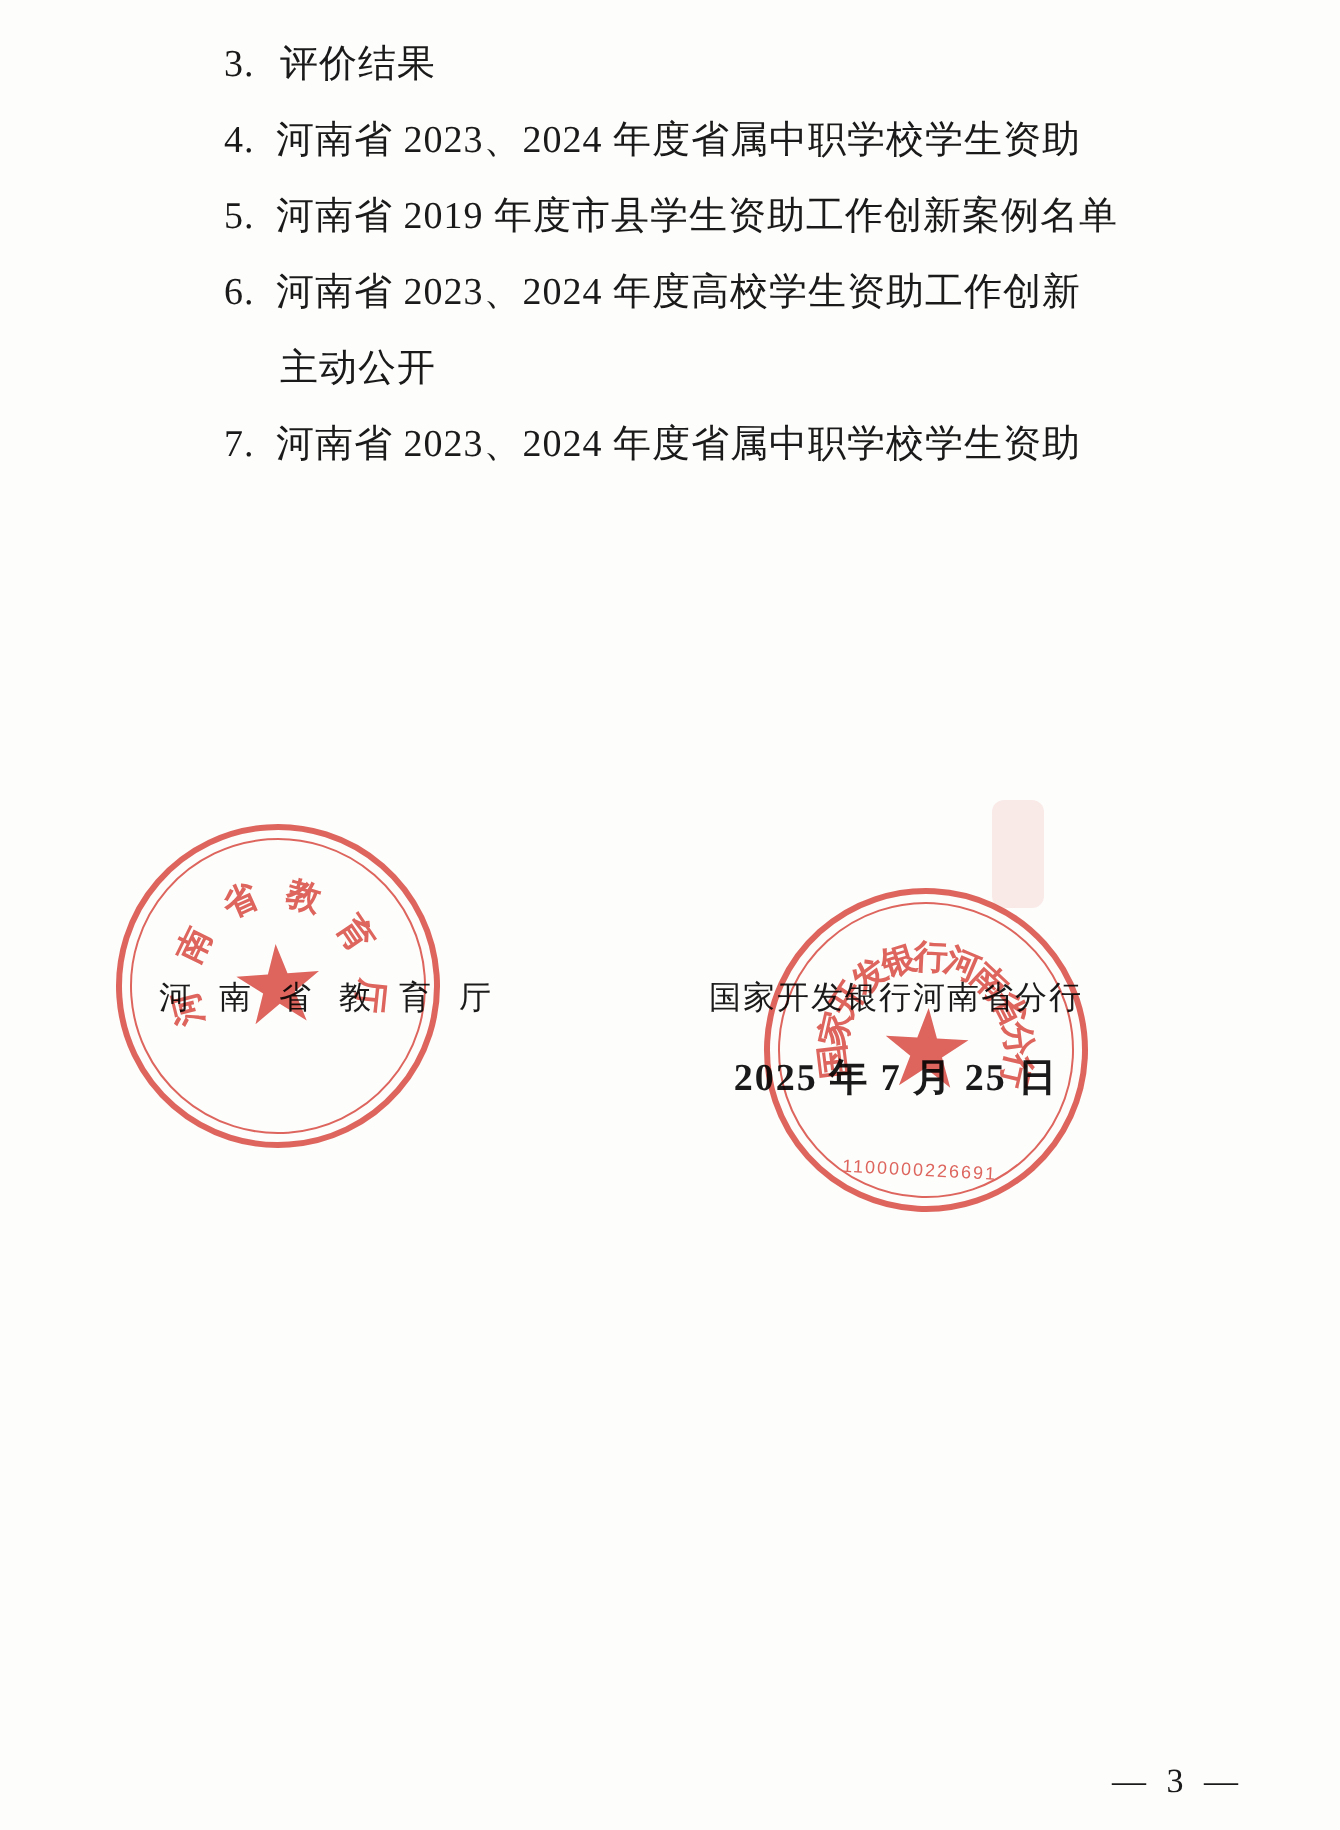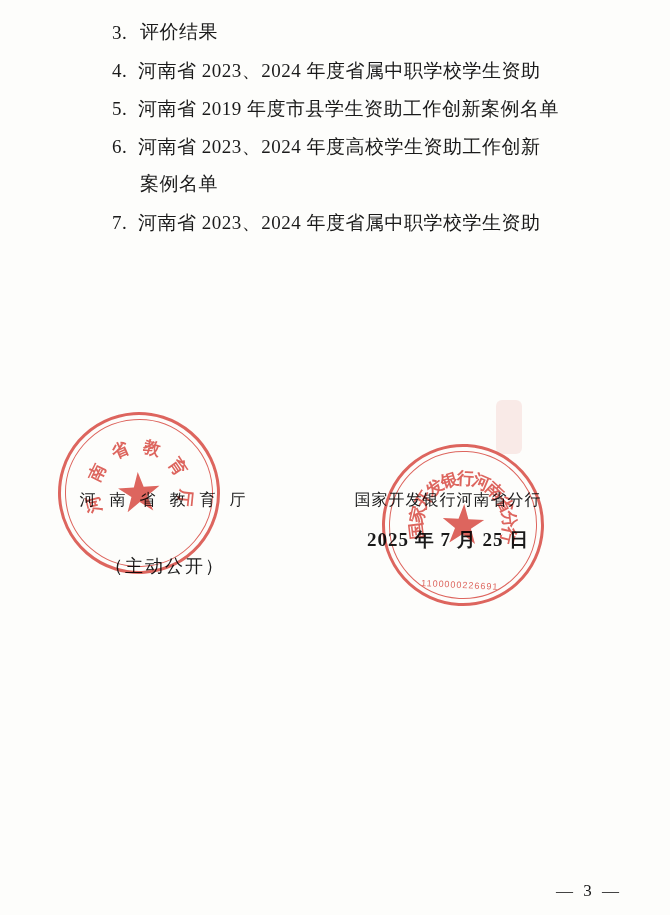--- a/index.html
+++ b/index.html
@@ -207,37 +207,36 @@
       <div class="item-num">5.</div>
       <div class="item-text">
         <span>河南省 2019 年度市县学生资助工作创新案例名单</span>
       </div>
     </div>
 
     <div class="item">
       <div class="item-num">6.</div>
       <div class="item-text">
         <span>河南省 2023、2024 年度高校学生资助工作创新</span>
-        <span class="l2">案例名单</span>
+        <span class="l2">主动公开</span>
       </div>
     </div>
 
     <div class="item">
       <div class="item-num">7.</div>
       <div class="item-text">
         <span>河南省 2023、2024 年度省属中职学校学生资助</span>
       </div>
     </div>
 
   </div>
 
   <div class="sign-area">
     <div class="sign-left">
       <div class="sign-line">河 南 省 教 育 厅</div>
-      <div class="sign-note">（主动公开）</div>
     </div>
     <div class="sign-right">
       <div class="sign-line tight">国家开发银行河南省分行</div>
       <div class="sign-date">2025 年 7 月 25 日</div>
     </div>
   </div>
 
   <div class="seal-smudge" id="smudge-a"></div>
 
   <div class="seal" id="seal-edu">

